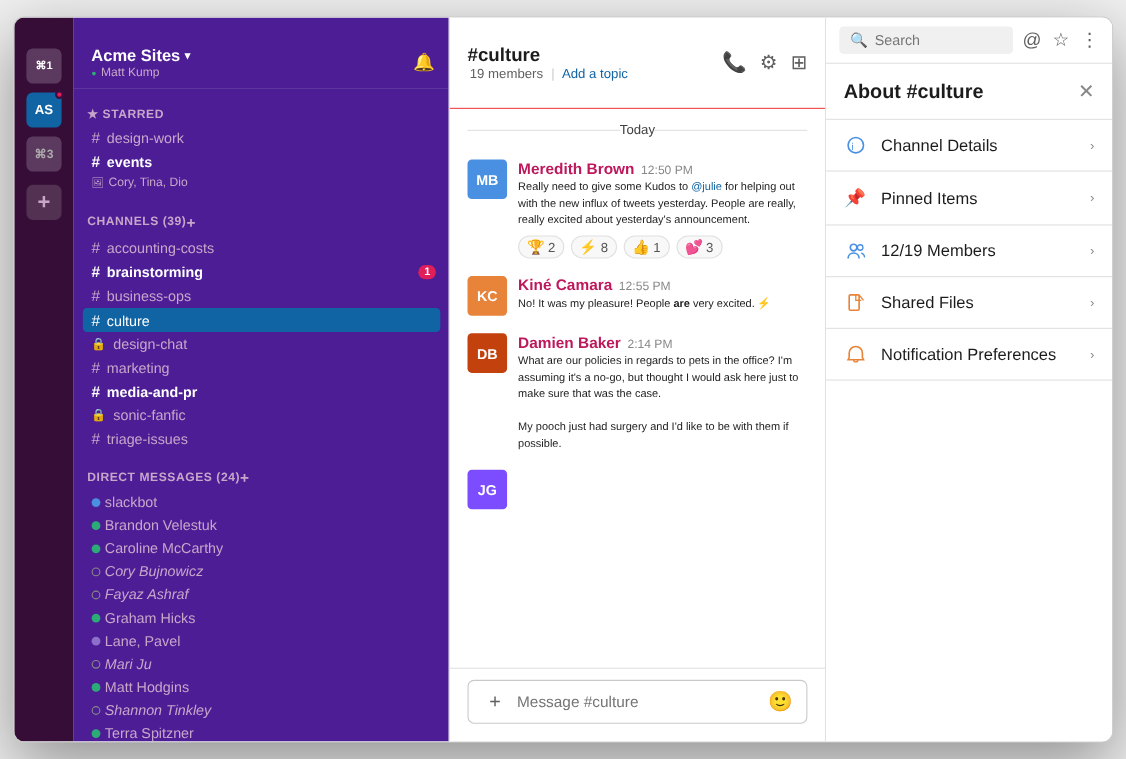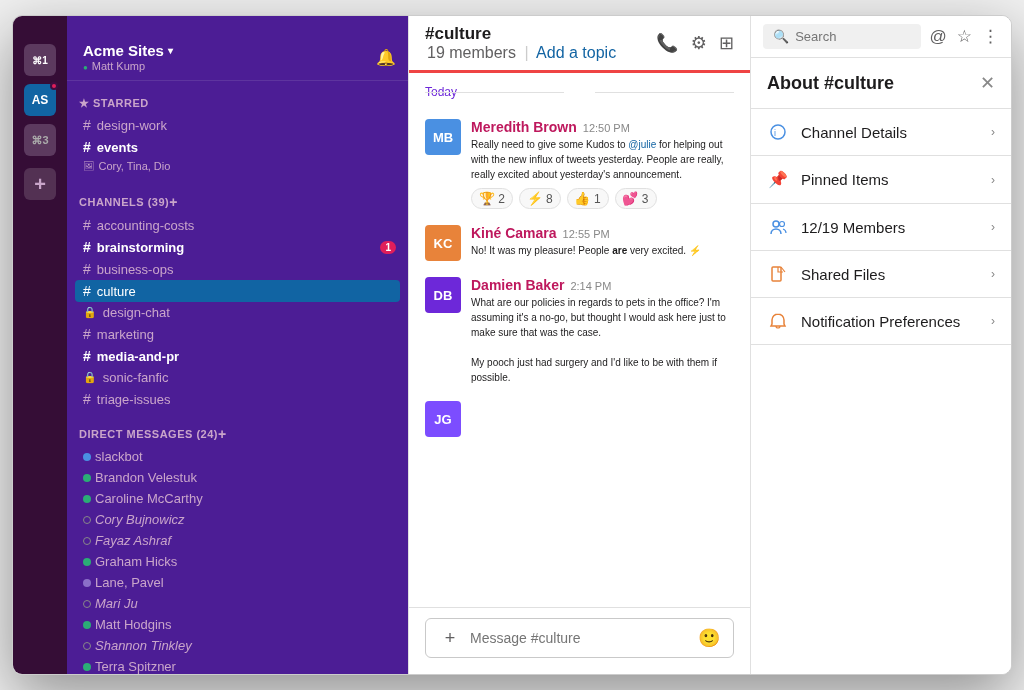--- a/index.html
+++ b/index.html
@@ -156,48 +156,49 @@
       flex: 1;
       display: flex;
       flex-direction: column;
       background: #fff;
       border-left: 1px solid #e0e0e0;
       border-right: 1px solid #e0e0e0;
     }
     .chat-header {
       display: flex;
       align-items: center;
-      padding: 8px 16px;
-      border-bottom: 3px solid #ef4444;
+      padding: 24px 16px;
+      border-bottom: 1px solid #ef4444;
       gap: 8px;
       min-height: 52px;
     }
     .channel-title {
       font-size: 17px;
       font-weight: 700;
       color: #1d1c1d;
     }
     .channel-meta {
-      font-size: 16px;
+      font-size: 12px;
       color: #616061;
       margin-left: 2px;
     }
     .channel-meta .sep { margin: 0 4px; color: #ccc; }
     .header-actions {
       margin-left: auto;
       display: flex;
       align-items: center;
       gap: 12px;
       color: #616061;
       font-size: 18px;
     }
     .header-actions span { cursor: pointer; }
     .date-divider {
+      text-align: center;
       font-size: 12px;
-      color: #6d28d9;
+      color: #404040;
       padding: 12px 0;
       position: relative;
     }
     .date-divider::before, .date-divider::after {
       content: '';
       position: absolute;
       top: 50%; left: 0;
       width: 45%;
       height: 1px;
       background: #e0e0e0;
@@ -224,21 +225,21 @@
       flex-shrink: 0;
       font-size: 13px;
       font-weight: 700;
       display: flex;
       align-items: center;
       justify-content: center;
       color: #fff;
     }
     .avatar-meredith { background: #4a90e2; }
     .avatar-kine { background: #e8833a; }
-    .avatar-damien { background: #6d28d9; }
+    .avatar-damien { background: #c2410c; }
     .message-content { flex: 1; }
     .message-header { display: flex; align-items: baseline; gap: 6px; margin-bottom: 2px; }
     .message-author { font-weight: 700; color: #be185d; font-size: 14px; }
     .message-time { font-size: 11px; color: #888; }
     .message-text { color: #1d1c1d; font-size: 10px; line-height: 1.5; }
     .message-text .mention { color: #1264a3; font-weight: 500; }
     .message-text .bold { font-weight: 700; }
     .reactions {
       display: flex;
       gap: 6px;

